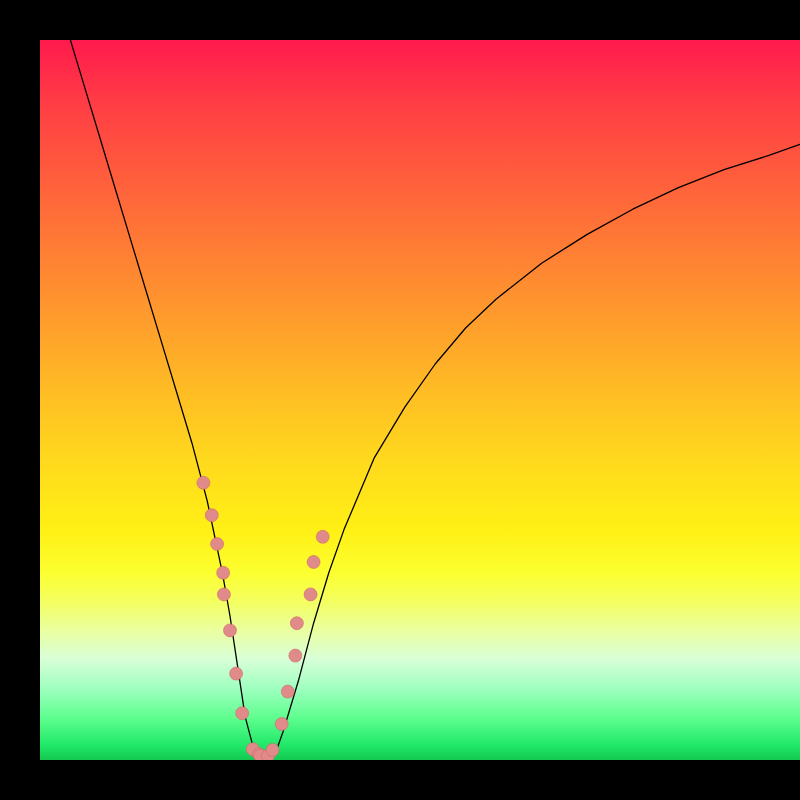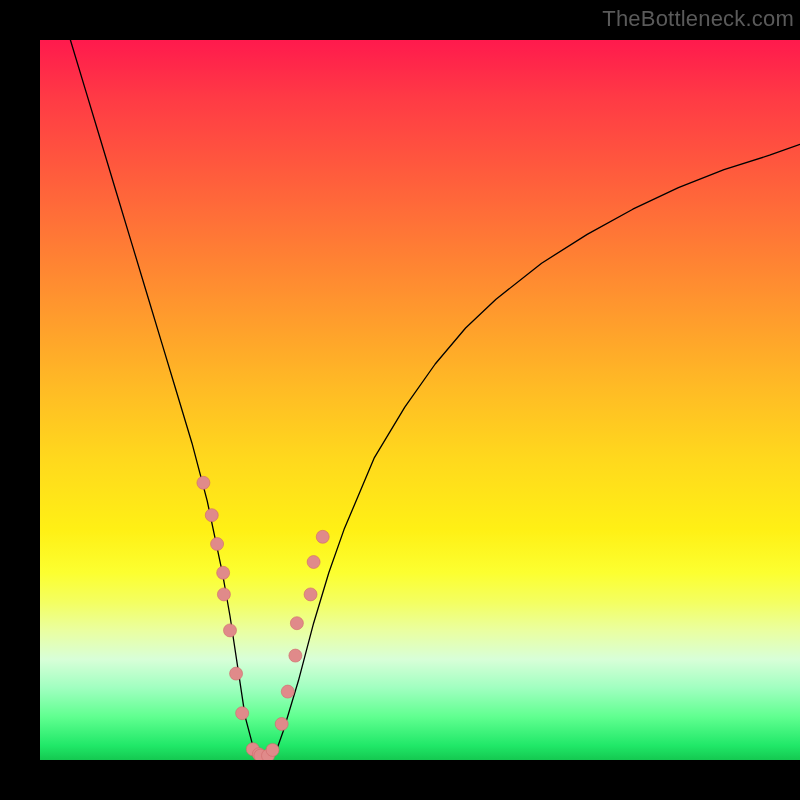--- a/index.html
+++ b/index.html
@@ -61,21 +61,20 @@
     top: 0;
     width: 760px;
     height: 720px;
   }
 </style>
 </head>
 <body>
 
 <div class="frame">
 
-  <div class="watermark">TheBottleneck.com</div>
 
   <div class="plot-area">
     <svg class="overlay" viewBox="0 0 760 720" preserveAspectRatio="none">
       <path id="curve-path" fill="none" stroke="#000000" stroke-width="1.3" stroke-linecap="round" stroke-linejoin="round" d="M30.40 0.00 L45.60 50.40 L60.80 100.80 L76.00 151.20 L91.20 201.60 L106.40 252.00 L121.60 302.40 L136.80 352.80 L152.00 403.20 L167.20 460.80 L174.80 496.80 L182.40 532.80 L190.00 576.00 L197.60 626.40 L205.20 676.80 L212.80 705.60 L220.40 716.40 L228.00 717.12 L235.60 712.80 L243.20 691.20 L258.40 640.80 L273.60 583.20 L288.80 532.80 L304.00 489.60 L334.40 417.60 L364.80 367.20 L395.20 324.00 L425.60 288.00 L456.00 259.20 L501.60 223.20 L547.20 194.40 L592.80 169.20 L638.40 147.60 L684.00 129.60 L729.60 115.20 L760.00 104.40"></path>
       <g id="dots-group">
           <circle cx="163.40" cy="442.80" r="6.5" fill="#e08a8a" stroke="#d06a6a" stroke-width="0.6"></circle>
           <circle cx="171.76" cy="475.20" r="6.5" fill="#e08a8a" stroke="#d06a6a" stroke-width="0.6"></circle>
           <circle cx="177.08" cy="504.00" r="6.5" fill="#e08a8a" stroke="#d06a6a" stroke-width="0.6"></circle>
           <circle cx="183.16" cy="532.80" r="6.5" fill="#e08a8a" stroke="#d06a6a" stroke-width="0.6"></circle>
           <circle cx="183.92" cy="554.40" r="6.5" fill="#e08a8a" stroke="#d06a6a" stroke-width="0.6"></circle>

